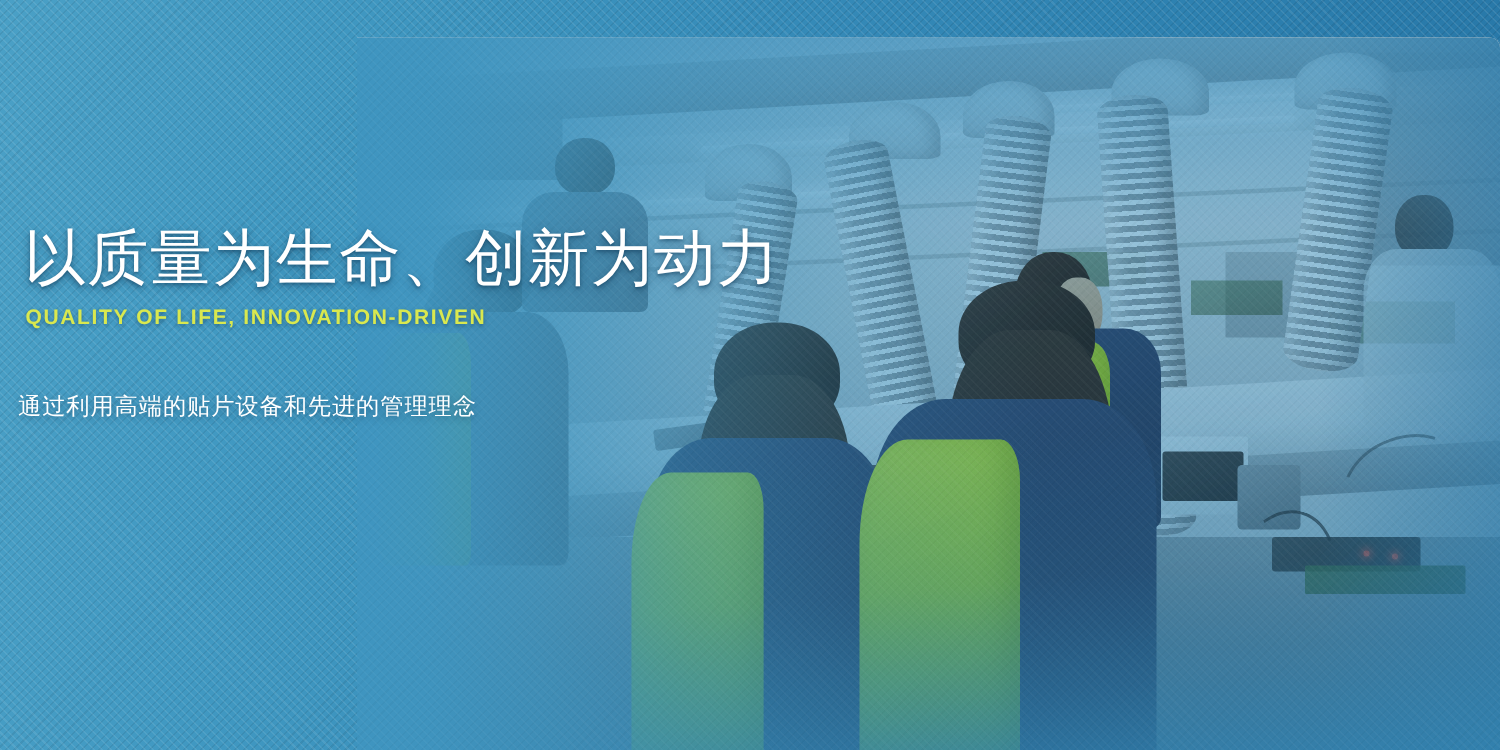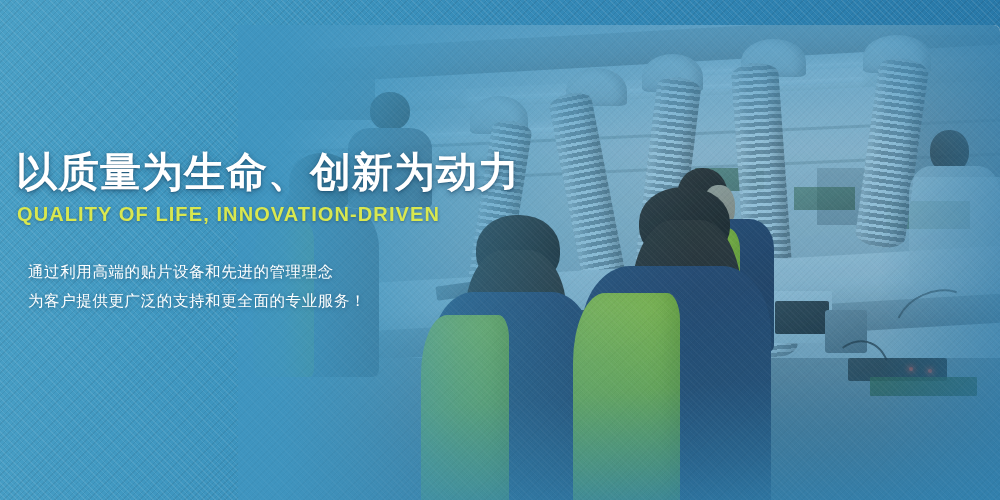--- a/index.html
+++ b/index.html
@@ -195,34 +195,34 @@
   .photo-fade-right{
     position:absolute;right:0;top:0;bottom:0;width:16%;
     background:linear-gradient(270deg,rgba(42,120,168,.55),rgba(42,120,168,0));
   }
 
   
   .content{position:absolute;left:0;top:0;width:100%;height:100%;}
 
   .headline{
     position:absolute;left:16px;top:152px;
-    font-size:41px;line-height:1;font-weight:700;
+    font-size:41px;line-height:1;font-weight:400;
     letter-spacing:1px;color:#ffffff;
     text-shadow:0 2px 6px rgba(18,60,90,.55), 0 1px 2px rgba(18,60,90,.45);
     white-space:nowrap;
   }
   .subhead{
     position:absolute;left:17px;top:203px;
-    font-size:20px;font-weight:700;letter-spacing:1.1px;
+    font-size:14px;font-weight:700;letter-spacing:1.1px;
     color:#d9e84f;
     text-shadow:0 1px 3px rgba(20,60,88,.5);
     white-space:nowrap;
   }
   .bodylines{
-    position:absolute;left:28px;top:257px;
+    position:absolute;left:12px;top:257px;
   }
   .bodyline{
     font-size:15.5px;line-height:29px;font-weight:400;
     color:#ffffff;letter-spacing:.6px;white-space:nowrap;
     text-shadow:0 1px 4px rgba(18,60,90,.5);
   }
 </style>
 </head>
 <body>
 
@@ -336,17 +336,16 @@
 
   <div class="bg-texture" style="opacity:.55;"></div>
 
   <div class="content">
     <div class="headline">以质量为生命、创新为动力</div>
 
     <div class="subhead">QUALITY OF LIFE, INNOVATION-DRIVEN</div>
 
     <div class="bodylines">
       <div class="bodyline">通过利用高端的贴片设备和先进的管理理念</div>
-      <div class="bodyline">为客户提供更广泛的支持和更全面的专业服务！</div>
     </div>
   </div>
 
 </div>
 
 </body></html>

